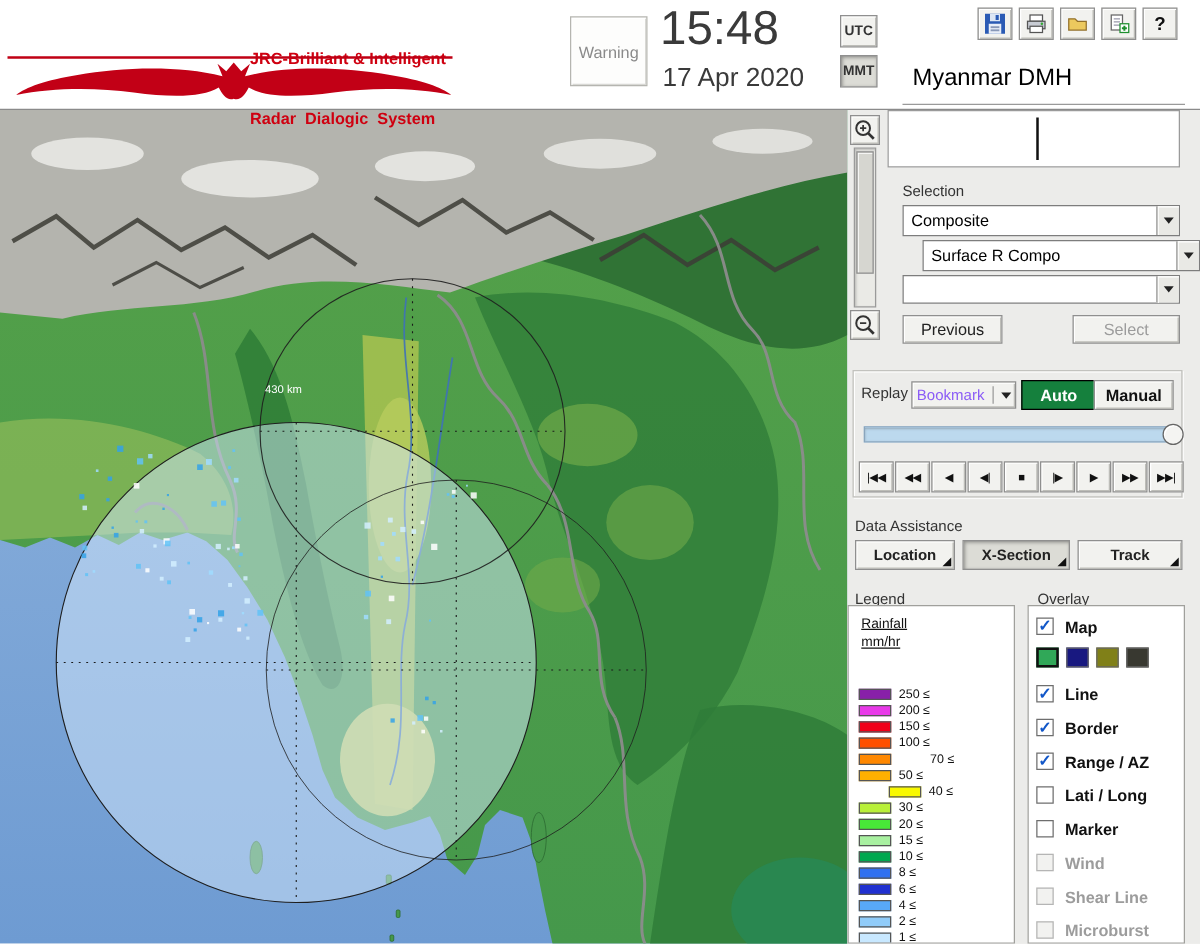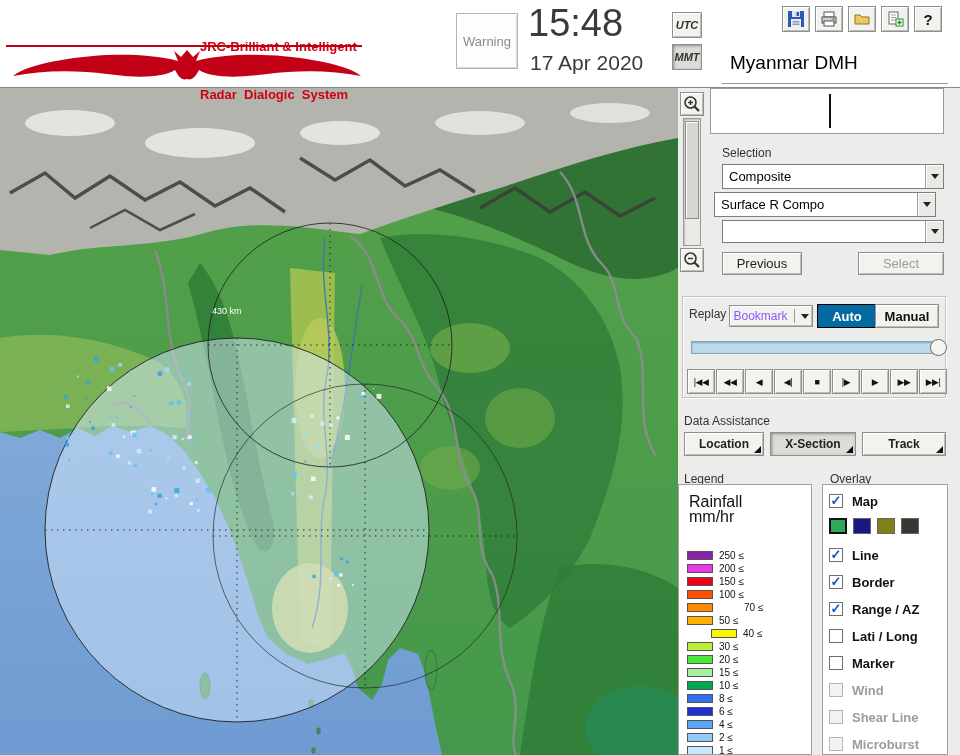--- a/index.html
+++ b/index.html
@@ -10,21 +10,21 @@
   .hdr { position:absolute; left:0; top:0; width:960px; height:88px; background:#fff; border-bottom:1px solid #8a8a8a; z-index:5; }
   .logo-title { position:absolute; left:8px; top:0px; font-family:"Liberation Serif", serif; font-weight:bold; font-size:38px; color:#b00012; letter-spacing:1px; }
   .logo-sub { position:absolute; left:200px; top:7px; color:#cf0010; font-weight:bold; font-size:13px; line-height:16px; white-space:pre; }
   .logo-line { position:absolute; left:6px; top:45px; width:356px; height:2px; background:#c00014; }
   .eagle { position:absolute; left:12px; top:48px; }
   .warn-btn { position:absolute; left:456px; top:13px; width:62px; height:56px; background:#fdfdfc; border:1px solid #b5b5b0; box-shadow:inset 1px 1px 0 #fff, inset -1px -1px 0 #d8d8d4; color:#8a8a8a; font-size:13px; display:flex; align-items:center; justify-content:center; }
   .clock-time { position:absolute; left:528px; top:2px; font-size:38px; color:#3a3a3a; }
   .clock-date { position:absolute; left:530px; top:51px; font-size:21px; color:#3a3a3a; }
   .b3 { display:flex; align-items:center; justify-content:center; background:#f2f2ef; border:1px solid #8f8f8f; box-shadow:inset 1px 1px 0 #ffffff, inset -1px -1px 0 #bdbdb8; font-family:inherit; }
   .pressed { background:#dcdcd6 !important; box-shadow:inset 1px 1px 3px rgba(0,0,0,.35) !important; }
-  .tz { position:absolute; width:30px; height:26px; font-size:11px; font-weight:bold; color:#333;font-style:italic; }
+  .tz { position:absolute; width:30px; height:26px; font-size:11px; font-weight:bold; color:#333; }
   .tz.utc { left:672px; top:12px; }
   .tz.mmt { left:672px; top:44px; }
   .toolbar { position:absolute; left:782px; top:6px; display:flex; gap:5px; }
   .tb { width:28px; height:26px; }
   .help-glyph { font-size:15px; font-weight:bold; color:#111; }
   .station { position:absolute; left:730px; top:52px; font-size:19px; color:#000; }
   .station-line { position:absolute; left:722px; top:83px; width:226px; height:1px; background:#9a9a9a; }
 
   
   .map { position:absolute; left:0; top:88px; width:678px; height:667px; background:#ffffff; }
@@ -40,30 +40,30 @@
   .dd { position:absolute; height:25px; width:222px; background:#fff; border:1px solid #7d7d7d; display:flex; }
   .dd .txt { flex:1; font-size:13px; padding:4px 0 0 6px; color:#000; white-space:nowrap; overflow:hidden; }
   .dd .arw { width:18px; border-left:1px solid #9a9a9a; background:#e9e9e5; display:flex; align-items:center; justify-content:center; box-shadow:inset 1px 1px 0 #fff; }
   .tri-d { width:0; height:0; border-left:4px solid transparent; border-right:4px solid transparent; border-top:5px solid #222; }
   .pbtn { position:absolute; font-size:13px; color:#222; }
   .pbtn.dis { color:#9c9c9c; }
   .grp { position:absolute; left:4px; top:208px; width:264px; height:102px; border:1px solid #c2c2be; box-shadow:inset 1px 1px 0 #fff, 1px 1px 0 #fff; }
   .grp-label { position:absolute; left:6px; top:10px; font-size:12px; color:#333; }
   .bmk { position:absolute; left:46px; top:8px; width:84px; height:22px; font-size:12px; color:#8b5cf6; gap:6px; }
   .bmk .sep { width:1px; height:14px; background:#9a9a9a; }
-  .auto { position:absolute; left:134px; top:7px; width:60px; height:24px; background:#0369a1; border:1px solid #000; color:#fff; font-weight:bold; font-size:13px; display:flex; align-items:center; justify-content:center; }
+  .auto { position:absolute; left:134px; top:7px; width:60px; height:24px; background:#15803d; border:1px solid #000; color:#fff; font-weight:bold; font-size:13px; display:flex; align-items:center; justify-content:center; }
   .manual { position:absolute; left:192px; top:7px; width:64px; height:24px; font-weight:bold; font-size:13px; color:#111; }
   .sl-track { position:absolute; left:8px; top:44px; width:248px; height:13px; background:#bcd9ee; border:1px solid #8aa5bd; box-shadow:inset 0 1px 2px rgba(0,0,0,.25); }
   .sl-handle { position:absolute; left:238px; top:-3px; width:17px; height:17px; border-radius:50%; background:#f4f4f2; border:1px solid #666; box-shadow:inset 1px 1px 0 #fff; }
   .pbrow { position:absolute; left:4px; top:72px; display:flex; gap:1px; }
   .pb { width:28px; height:25px; font-size:9px; letter-spacing:-0.5px; color:#111; }
   .assist-btn { position:absolute; top:344px; height:24px; font-size:12px; font-weight:bold; color:#222; }
   .corner { position:absolute; right:2px; bottom:2px; width:0; height:0; border-left:7px solid transparent; border-bottom:7px solid #111; }
   .box { position:absolute; top:396px; height:271px; background:#fff; border:1px solid #a0a09c; overflow:hidden; }
-  .lgd-title { position:absolute; left:10px; font-size:16px; color:#111; }
+  .lgd-title { position:absolute; left:10px; font-size:11px; color:#111;text-decoration:underline; }
   .lrow { position:absolute; left:8px; display:flex; align-items:center; gap:6px; height:13px; }
   .lsw { width:26px; height:9px; border:1px solid #555; }
   .lrow span { font-size:10px; color:#111; white-space:nowrap; }
   .orow { position:absolute; left:6px; display:flex; align-items:center; gap:9px; height:20px; }
   .cb { width:14px; height:14px; background:#fff; border:1px solid #6e6e6e; font-size:13px; line-height:12px; font-weight:bold; color:#1257c8; text-align:center; }
   .olabel { font-size:13px; font-weight:bold; color:#111; white-space:nowrap; }
   .orow.disabled .cb { background:#f2f2f0; border-color:#b5b5b5; }
   .orow.disabled .olabel { color:#9c9c9c; }
   .mswrow { position:absolute; left:6px; top:33px; display:flex; gap:6px; }
   .msw { width:18px; height:16px; border:1px solid #666; }
@@ -329,21 +329,21 @@
   </div>
 
   <div class="small-label" style="left:44px; top:58px;">Selection</div>
 
   <div class="dd" style="left:44px; top:76px;">
     <div class="txt">Composite</div>
     <div class="arw">
         <span class="tri-d"></span>
       </div>
   </div>
-  <div class="dd" style="left:36px; top:104px;">
+  <div class="dd" style="left:60px; top:104px;">
     <div class="txt">Surface R Compo</div>
     <div class="arw">
         <span class="tri-d"></span>
       </div>
   </div>
   <div class="dd" style="left:44px; top:132px; height:23px;">
     <div class="txt"></div>
     <div class="arw">
         <span class="tri-d"></span>
       </div>

